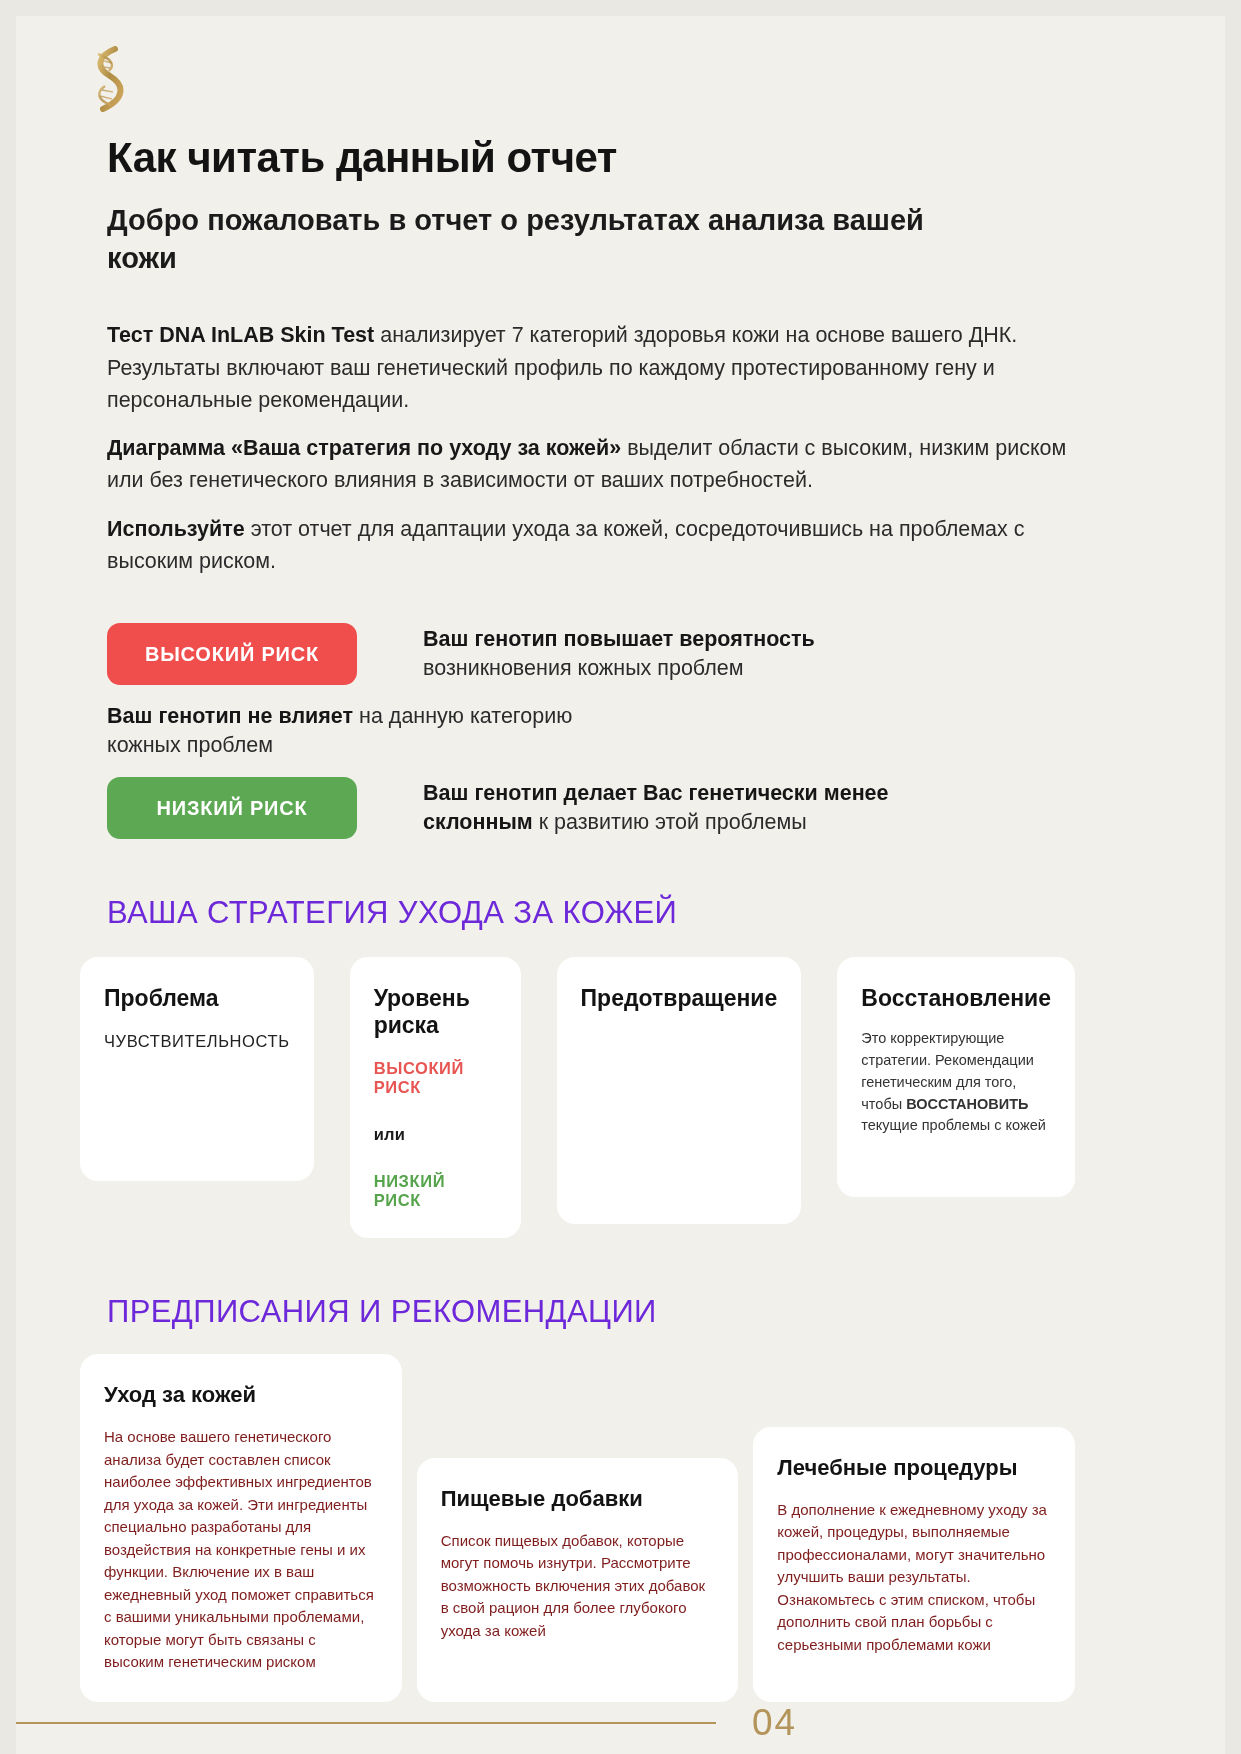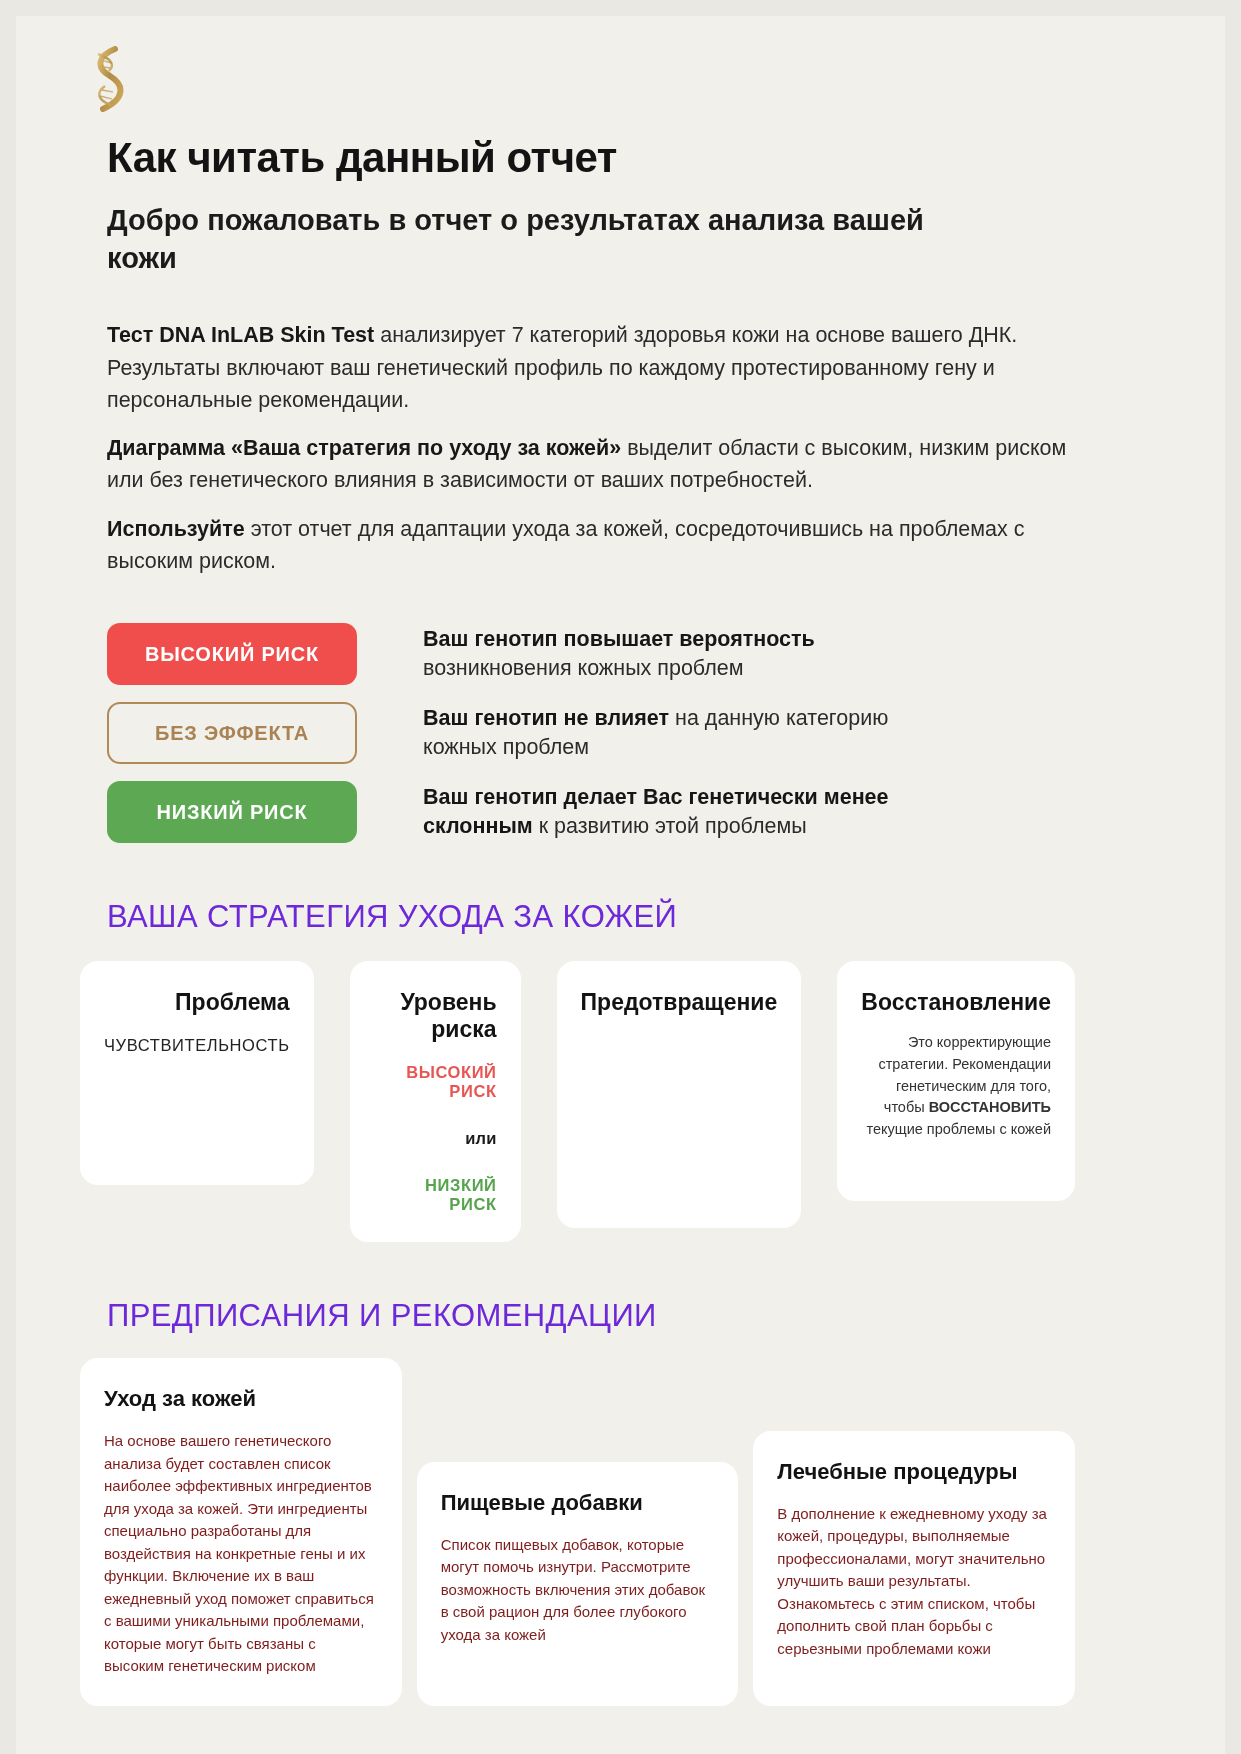--- a/index.html
+++ b/index.html
@@ -54,21 +54,21 @@
     max-width:475px; margin:0;
   }
   .legend-desc strong { color:#161616; }
 
   h2.section {
     font-size:31px; font-weight:normal; color:#6d28d9;
     letter-spacing:0.4px; margin:56px 0 0 27px;
   }
 
   .cards { display:flex; align-items:flex-start; margin-top:26px; width:995px; }
-  .cards.strategy { gap:36px;text-align:right; }
+  .cards.strategy { gap:36px; }
   .cards.presc { gap:15px; margin-top:24px;align-items:flex-end; }
   .card {
     background:#ffffff; border-radius:18px;
     box-sizing:border-box; padding:28px 24px;
     flex:1 1 0;
   }
   .card h3 { margin:0; font-size:23px; font-weight:bold; color:#131313; }
   .cards.presc .card h3 { font-size:22px; }
 
   .card .upper {
@@ -132,21 +132,20 @@
     <p class="body first"><strong>Тест DNA InLAB Skin Test</strong><span> анализирует 7 категорий здоровья кожи на основе вашего ДНК. Результаты включают ваш генетический профиль по каждому протестированному гену и персональные рекомендации.</span></p>
     <p class="body"><strong>Диаграмма «Ваша стратегия по уходу за кожей»</strong><span> выделит области с высоким, низким риском или без генетического влияния в зависимости от ваших потребностей.</span></p>
     <p class="body"><strong>Используйте</strong><span> этот отчет для адаптации ухода за кожей, сосредоточившись на проблемах с высоким риском.</span></p>
 
     <div class="legend">
       <div class="legend-row">
         <div class="badge high">ВЫСОКИЙ РИСК</div>
         <p class="legend-desc"><strong>Ваш генотип повышает вероятность</strong><span> возникновения кожных проблем</span></p>
       </div>
       <div class="legend-row">
-        <div class="badge none">БЕЗ ЭФФЕКТА</div>
         <p class="legend-desc"><strong>Ваш генотип не влияет</strong><span> на данную категорию кожных проблем</span></p>
       </div>
       <div class="legend-row">
         <div class="badge low">НИЗКИЙ РИСК</div>
         <p class="legend-desc"><strong>Ваш генотип делает Вас генетически менее склонным</strong><span> к развитию этой проблемы</span></p>
       </div>
     </div>
 
     <h2 class="section">ВАША СТРАТЕГИЯ УХОДА ЗА КОЖЕЙ</h2>
 
@@ -182,13 +181,17 @@
         <p class="small">Список пищевых добавок, которые могут помочь изнутри. Рассмотрите возможность включения этих добавок в свой рацион для более глубокого ухода за кожей</p>
       </div>
       <div class="card pr-c3">
         <h3>Лечебные процедуры</h3>
         <p class="small">В дополнение к ежедневному уходу за кожей, процедуры, выполняемые профессионалами, могут значительно улучшить ваши результаты. Ознакомьтесь с этим списком, чтобы дополнить свой план борьбы с серьезными проблемами кожи</p>
       </div>
     </div>
 
   </div>
 
+  <div class="footer">
+    <div class="rule"></div>
+    <span class="pagenum">04</span>
+  </div>
 </div>
 
 </body></html>

